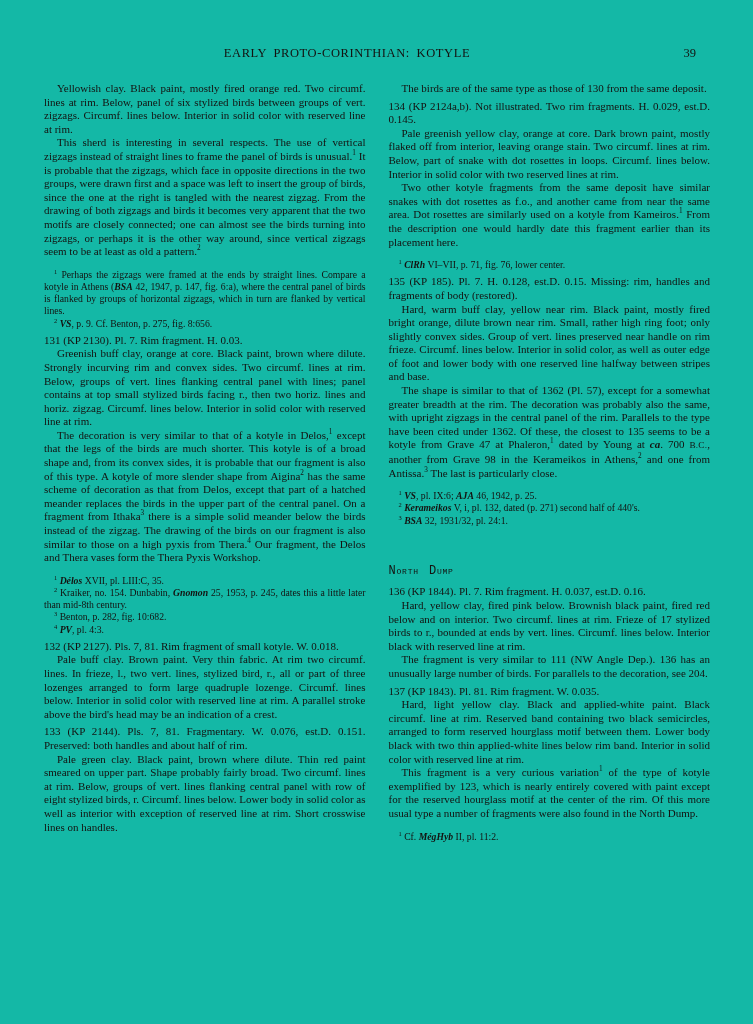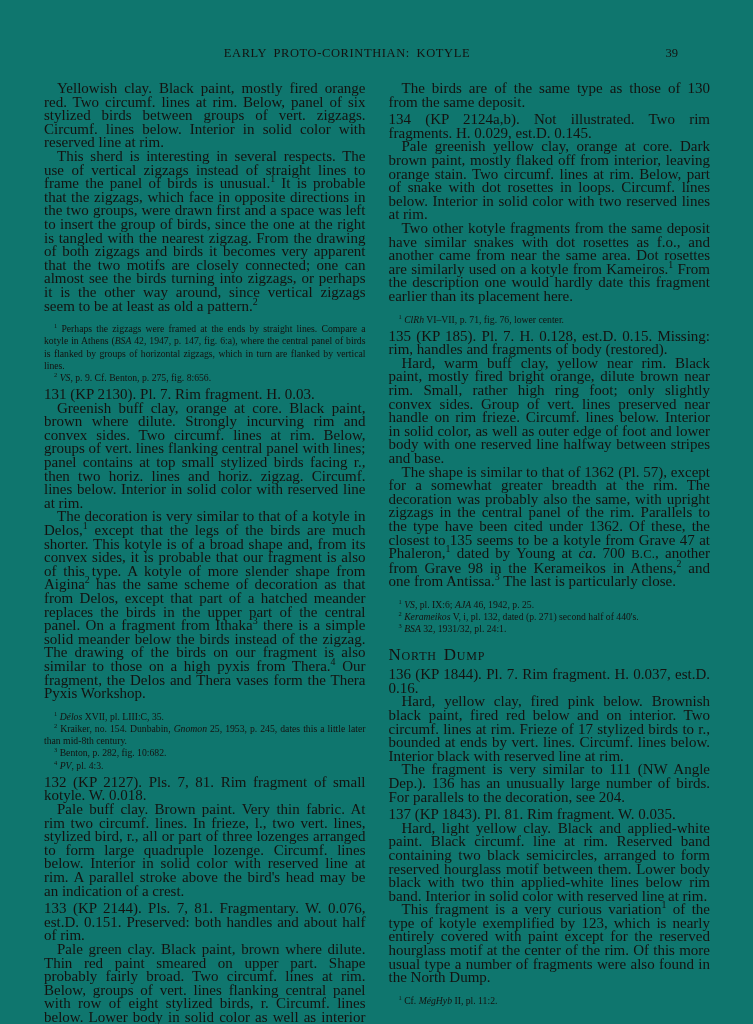--- a/index.html
+++ b/index.html
@@ -5,21 +5,21 @@
   html, body {
     margin: 0;
     padding: 0;
     background: #e8e8e6;
   }
   .page {
     position: relative;
     width: 753px;
     height: 1024px;
     margin: 0 auto;
-    background: #0f766e;
+    background: #14b8a6;
     color: #141210;
     font-family: "Liberation Serif", "DejaVu Serif", serif;
     box-sizing: border-box;
     padding: 46px 43px 0 44px;
     overflow: hidden;
   }
   .header {
     position: relative;
     height: 22px;
     margin-bottom: 14px;
@@ -29,57 +29,58 @@
     left: 0;
     right: 60px;
     text-align: center;
     font-size: 12.5px;
     letter-spacing: 0.6px;
     word-spacing: 3px;
     white-space: nowrap;
   }
   .page-number {
     position: absolute;
-    right: 32px;
+    right: 14px;
     top: 0;
     font-size: 12.5px;
   }
   .columns {
     display: flex;
     gap: 23px;
   }
   .col {
     width: 321.5px;
     flex: 0 0 auto;
   }
   p {
     margin: 0;
-    font-size: 15px;
+    font-size: 11px;
     line-height: 13.6px;
     text-align: justify;
   }
   p.para { text-indent: 13px; }
   p.entry { margin-top: 4px; text-indent: 0; }
   p.footnote {
     font-size: 9.7px;
     line-height: 12.2px;
     text-indent: 10px;
   }
   p.fn-first { margin-top: 10px; }
   p.section {
-    margin-top: 12px;
+    margin-top: 38px;
     margin-bottom: 7px;
     font-variant: small-caps;
     letter-spacing: 0.8px;
     word-spacing: 2px;
-    font-size: 17px;
+    font-size: 12px;
     text-indent: 0;
+    font-family: Liberation Mono, monospace;
   }
   .b { font-weight: normal; }
-  .i { font-style: italic; }
+  .i { font-style: italic; font-weight: bold; }
   .sup {
     vertical-align: super;
     font-size: 0.66em;
     line-height: 0;
   }
   .sc { font-size: 0.84em; letter-spacing: 0.2px; }
 </style>
 </head>
 <body>
 

